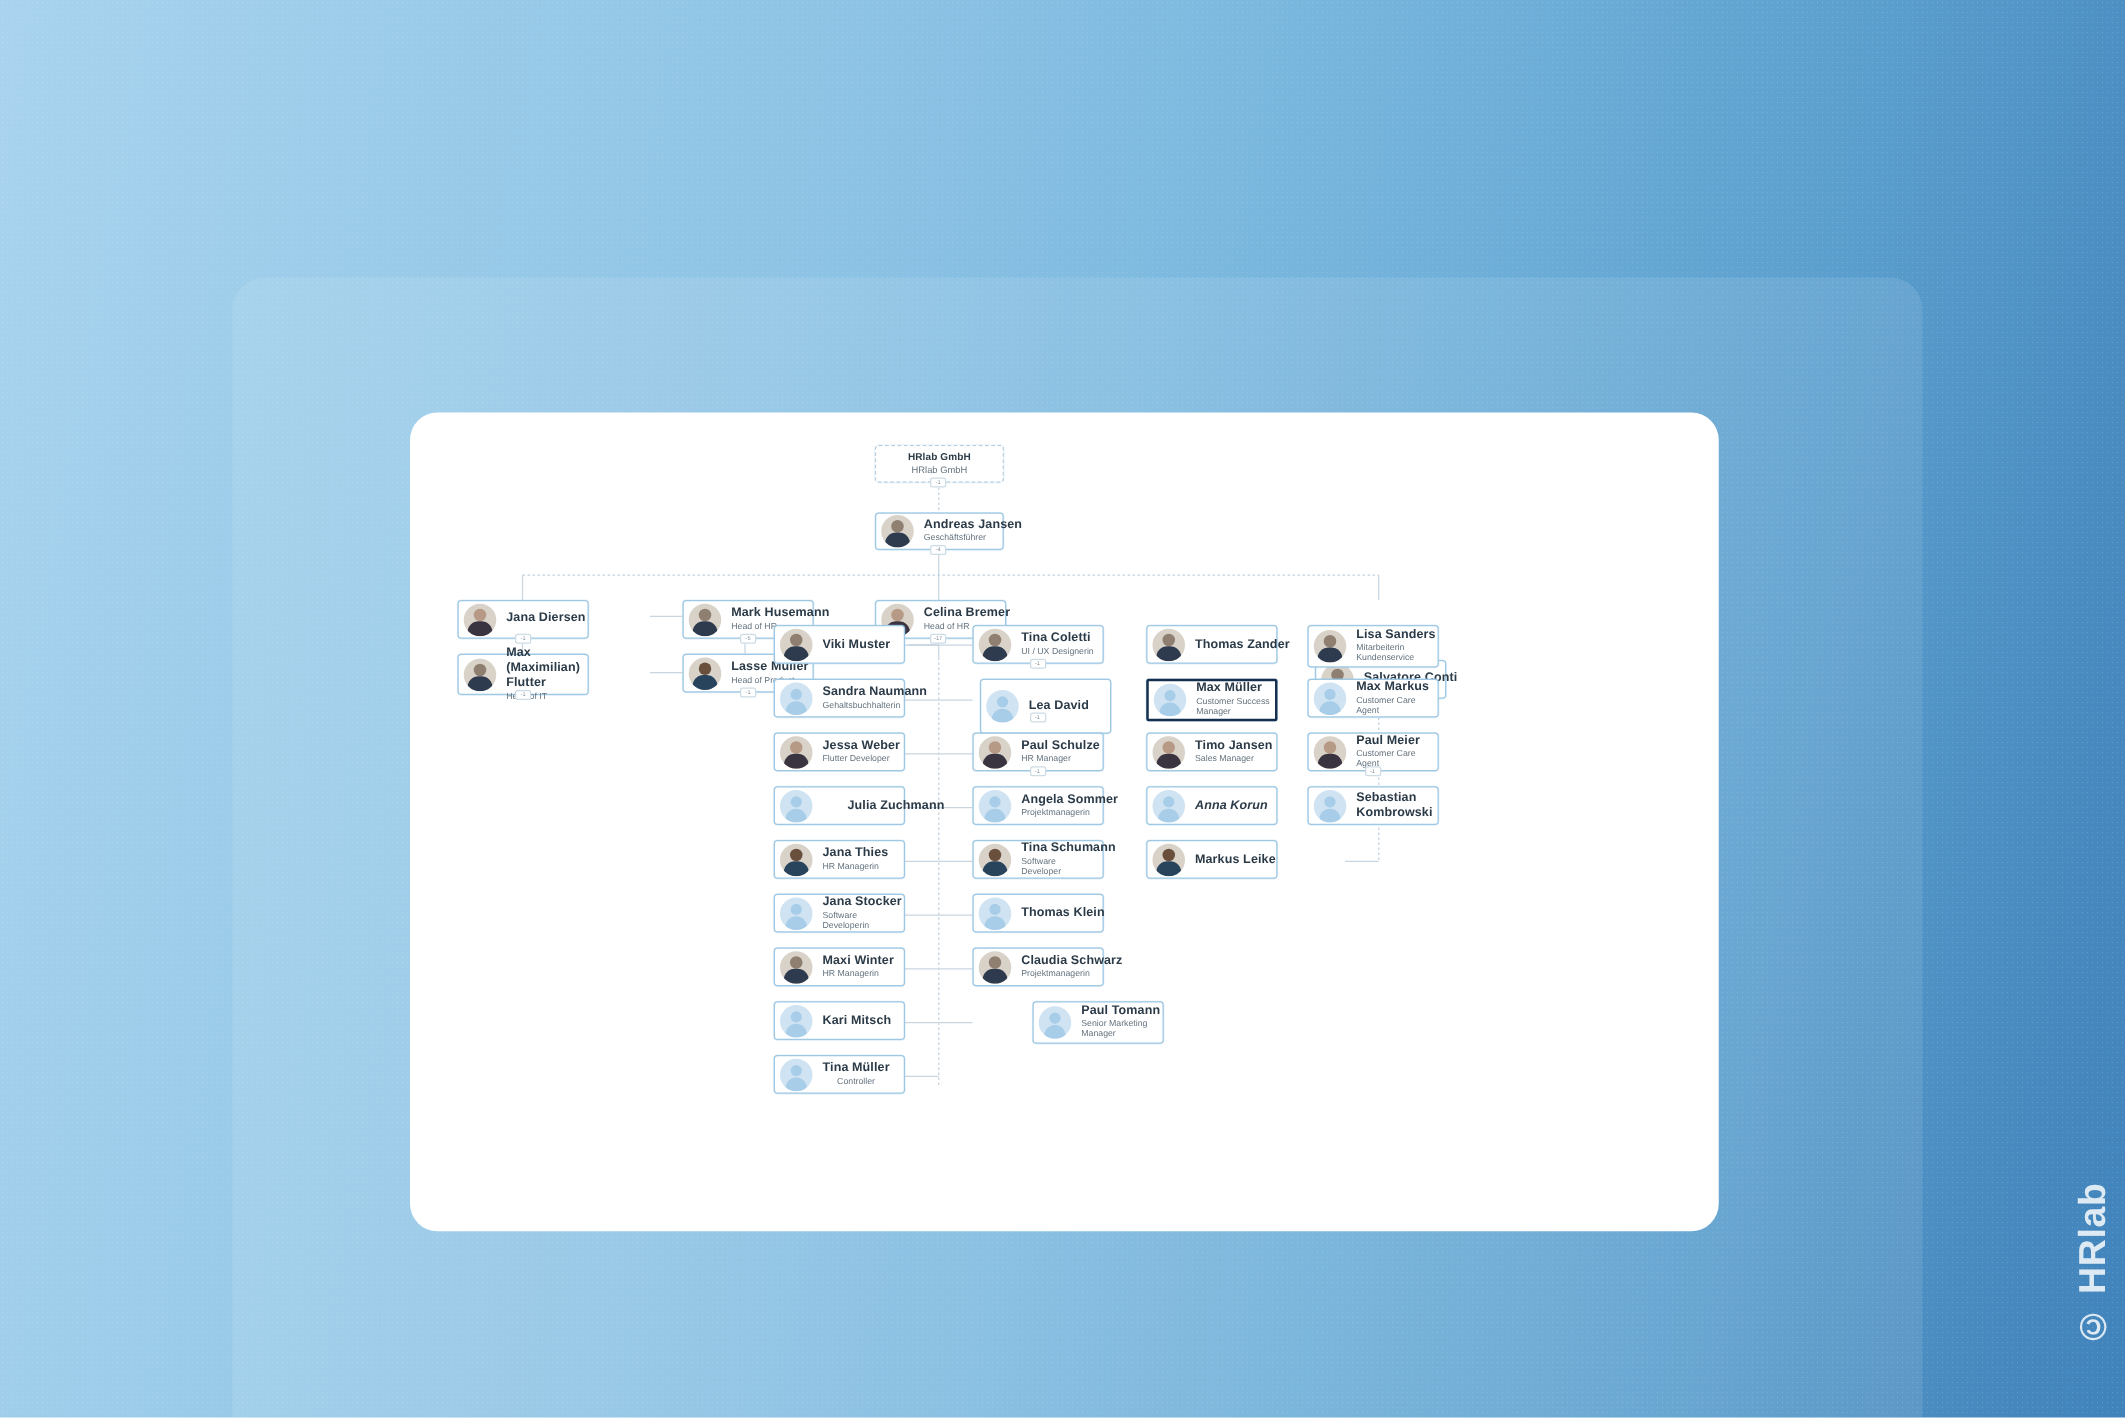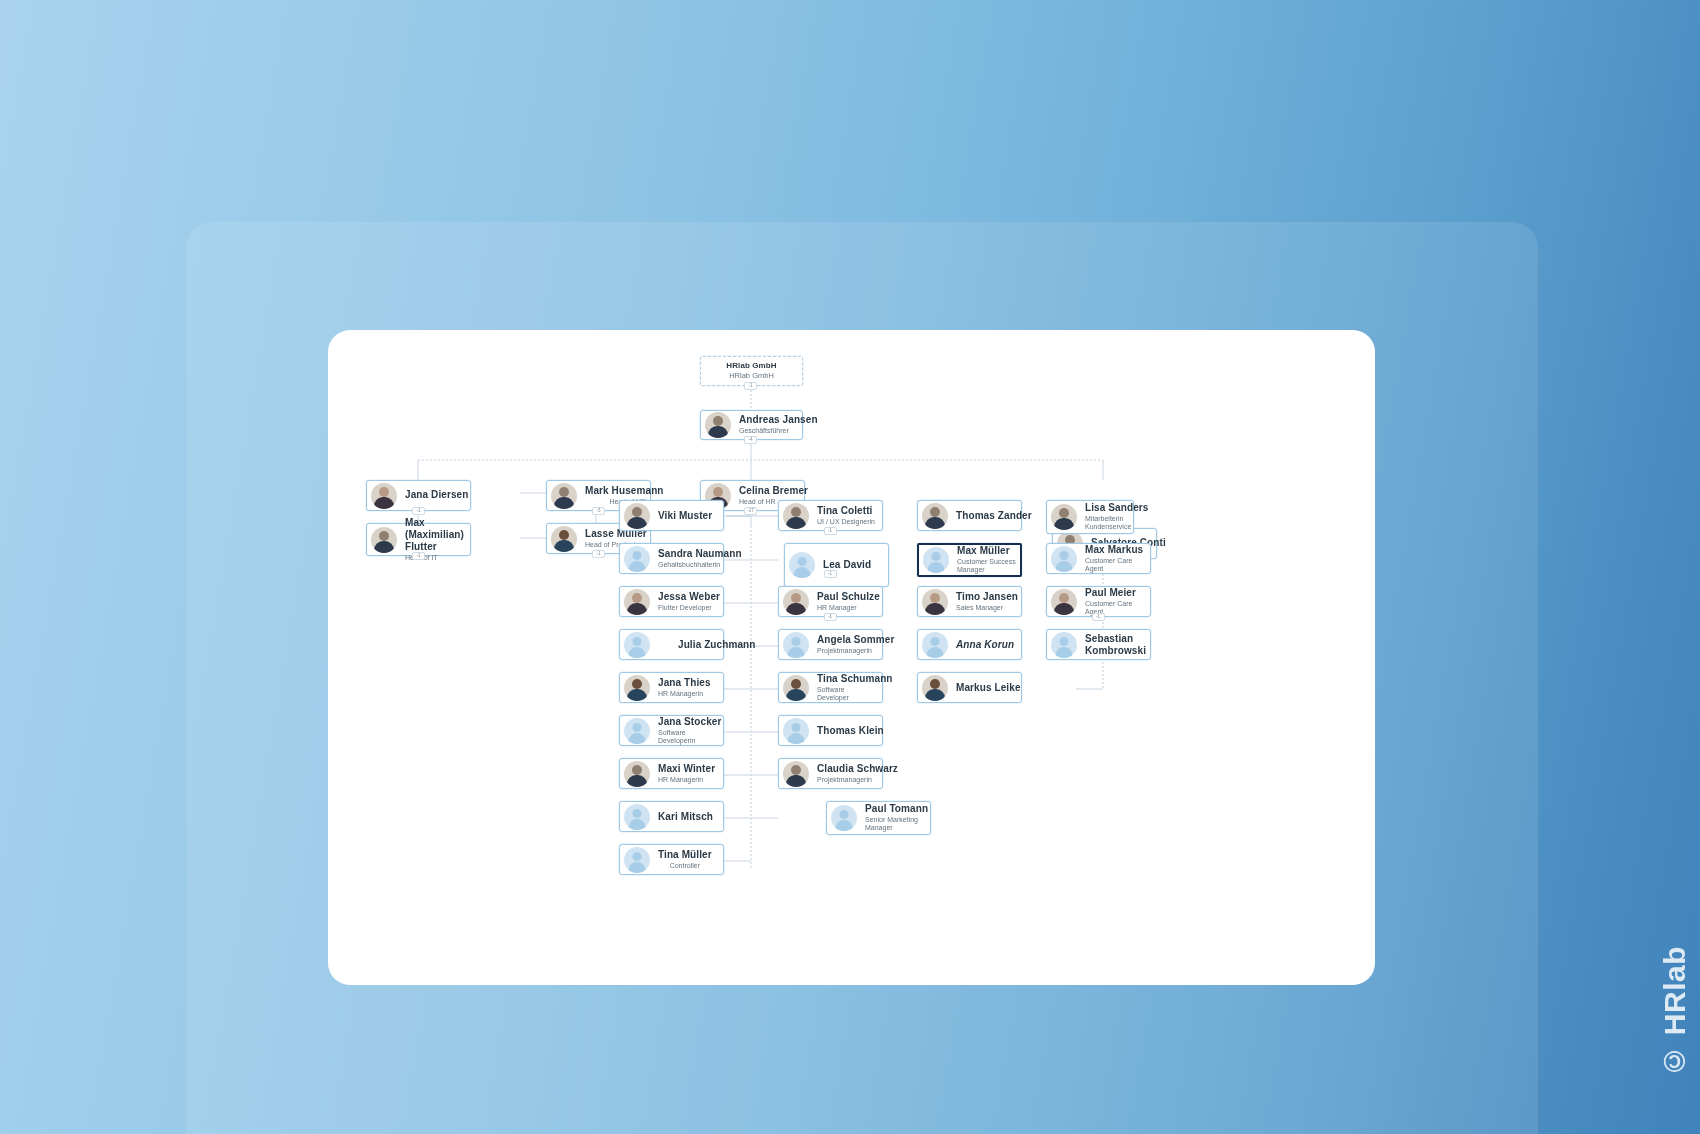--- a/index.html
+++ b/index.html
@@ -243,21 +243,21 @@
           <span class="head"></span>
           <span class="body"></span>
         </div>
       <div class="txt">
         <div class="nm" style="white-space:normal;">Max (Maximilian) Flutter</div>
         <div class="rl">Head of IT</div>
       </div>
     </div>
     <div class="badge" style="left:84px; top:222px;">-1</div>
 
-    <div class="node" style="left:218px; top:150px; width:105px; height:31px;text-align:right;">
+    <div class="node" style="left:218px; top:150px; width:105px; height:31px;">
       <div class="avatar photo">
           <span class="head"></span>
           <span class="body"></span>
         </div>
       <div class="txt">
         <div class="nm">Mark Husemann</div>
         <div class="rl">Head of HR</div>
       </div>
     </div>
     <div class="badge" style="left:264px; top:177px;">-5</div>
@@ -516,21 +516,21 @@
             <span class="head"></span>
             <span class="body"></span>
           </div>
           <div class="txt">
             <div class="nm">Markus Leike</div>
           </div>
         </div>
       </div>
 
     <div id="col4">
-        <div class="node" style="left: 718px; top: 170px; width: 88px; height: 34px;">
+        <div class="node" style="left: 718px; top: 170px; width: 105px; height: 34px;">
           <div class="avatar photo">
             <span class="head"></span>
             <span class="body"></span>
           </div>
           <div class="txt">
             <div class="nm">Lisa Sanders</div>
             <div class="rl" style="white-space: normal;">Mitarbeiterin Kundenservice</div>
           </div>
         </div>
         <div class="node" style="left: 718px; top: 213px; width: 105px; height: 31px;">

